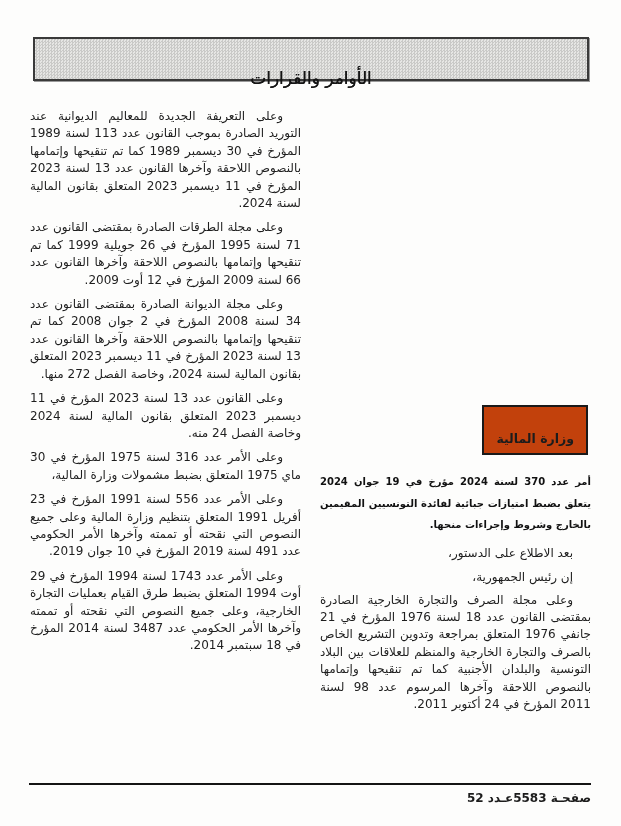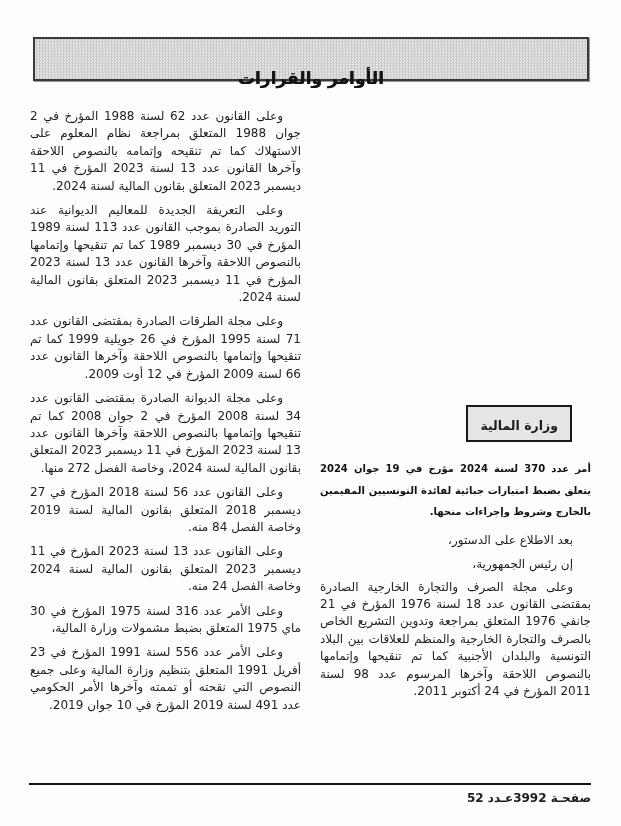--- a/index.html
+++ b/index.html
@@ -16,21 +16,21 @@
   .banner {
     position: absolute; top: 37px; left: 33px; width: 556px; height: 44px;
     border: 2px solid #3a3a3a;
     box-shadow: 1px 1px 0 #9a9a9a;
     background-color: #e2e2e0;
     background-image: conic-gradient(#c9c9c7 25%, #e6e6e4 0 50%, #c9c9c7 0 75%, #e6e6e4 0);
     background-size: 3px 3px;
     display: flex; align-items: center; justify-content: center;
   }
   .banner-text {
-    font-weight: bold; font-size: 17px; letter-spacing: 1px; color: #141414;
+    font-weight: normal; font-size: 17px; letter-spacing: 1px; color: #141414;
     text-shadow: 0 0 0.5px #141414;
     margin-top: 37px;
   }
 
   
   .columns {
     position: absolute; top: 108px; right: 30px; left: 29px;
     display: flex; gap: 19px; align-items: flex-start;
   }
   .col { width: 271px; }
@@ -40,24 +40,24 @@
     text-align: justify; text-align-last: right;
     text-indent: 18px;
     margin-bottom: 7px;
     color: #1e1e1e;
   }
 
   
   .col-right { padding-top: 297px; }
   .ministry-box {
     display: inline-block;
-    margin-right: 19px; margin-bottom: 16px;
+    margin-right: 3px; margin-bottom: 16px;
     border: 2px solid #1a1a1a;
-    padding: 8px 12px 6px;
-    background: #e5e5e5;
+    padding: 21px 12px 6px;
+    background: #c2410c;
   }
   .ministry-box span { font-weight: bold; font-size: 12.5px; }
   p.decree-title {
     font-weight: bold; font-size: 10px; line-height: 21.5px;
     text-align: justify; text-align-last: right;
     margin-bottom: 8px; color: #111;
   }
   p.salutation {
     font-size: 12px; line-height: 19px;
     text-indent: 18px; margin-bottom: 5px;
@@ -90,31 +90,30 @@
       <div class="ministry-box">
         <span>وزارة المالية</span>
       </div>
       <p class="decree-title">أمر عدد 370 لسنة 2024 مؤرخ في 19 جوان 2024 يتعلق بضبط امتيازات جبائية لفائدة التونسيين المقيمين بالخارج وشروط وإجراءات منحها.</p>
       <p class="salutation">بعد الاطلاع على الدستور،</p>
       <p class="salutation">إن رئيس الجمهورية،</p>
       <p class="body-par">وعلى مجلة الصرف والتجارة الخارجية الصادرة بمقتضى القانون عدد 18 لسنة 1976 المؤرخ في 21 جانفي 1976 المتعلق بمراجعة وتدوين التشريع الخاص بالصرف والتجارة الخارجية والمنظم للعلاقات بين البلاد التونسية والبلدان الأجنبية كما تم تنقيحها وإتمامها بالنصوص اللاحقة وآخرها المرسوم عدد 98 لسنة 2011 المؤرخ في 24 أكتوبر 2011.</p>
     </div>
 
     <div class="col col-left">
-      <p class="body-par">وعلى القانون عدد 62 لسنة 1988 المؤرخ في 2 جوان 1988 المتعلق بمراجعة نظام المعلوم على الاستهلاك كما تم تنقيحه وإتمامه بالنصوص اللاحقة وآخرها القانون عدد 13 لسنة 2023 المؤرخ في 11 ديسمبر 2023 المتعلق بقانون المالية لسنة 2024.</p>
       <p class="body-par">وعلى التعريفة الجديدة للمعاليم الديوانية عند التوريد الصادرة بموجب القانون عدد 113 لسنة 1989 المؤرخ في 30 ديسمبر 1989 كما تم تنقيحها وإتمامها بالنصوص اللاحقة وآخرها القانون عدد 13 لسنة 2023 المؤرخ في 11 ديسمبر 2023 المتعلق بقانون المالية لسنة 2024.</p>
       <p class="body-par">وعلى مجلة الطرقات الصادرة بمقتضى القانون عدد 71 لسنة 1995 المؤرخ في 26 جويلية 1999 كما تم تنقيحها وإتمامها بالنصوص اللاحقة وآخرها القانون عدد 66 لسنة 2009 المؤرخ في 12 أوت 2009.</p>
       <p class="body-par">وعلى مجلة الديوانة الصادرة بمقتضى القانون عدد 34 لسنة 2008 المؤرخ في 2 جوان 2008 كما تم تنقيحها وإتمامها بالنصوص اللاحقة وآخرها القانون عدد 13 لسنة 2023 المؤرخ في 11 ديسمبر 2023 المتعلق بقانون المالية لسنة 2024، وخاصة الفصل 272 منها.</p>
-      <p class="body-par">وعلى القانون عدد 56 لسنة 2018 المؤرخ في 27 ديسمبر 2018 المتعلق بقانون المالية لسنة 2019 وخاصة الفصل 84 منه.</p>
       <p class="body-par">وعلى القانون عدد 13 لسنة 2023 المؤرخ في 11 ديسمبر 2023 المتعلق بقانون المالية لسنة 2024 وخاصة الفصل 24 منه.</p>
       <p class="body-par">وعلى الأمر عدد 316 لسنة 1975 المؤرخ في 30 ماي 1975 المتعلق بضبط مشمولات وزارة المالية،</p>
       <p class="body-par">وعلى الأمر عدد 556 لسنة 1991 المؤرخ في 23 أفريل 1991 المتعلق بتنظيم وزارة المالية وعلى جميع النصوص التي نقحته أو تممته وآخرها الأمر الحكومي عدد 491 لسنة 2019 المؤرخ في 10 جوان 2019.</p>
+      <p class="body-par">وعلى الأمر عدد 1743 لسنة 1994 المؤرخ في 29 أوت 1994 المتعلق بضبط طرق القيام بعمليات التجارة الخارجية، وعلى جميع النصوص التي نقحته أو تممته وآخرها الأمر الحكومي عدد 3487 لسنة 2014 المؤرخ في 18 سبتمبر 2014.</p>
     </div>
 
   </div>
 
   <div class="footer-rule"></div>
   <div class="footer">
-    <span class="f-side">صفحـة 3992</span>
+    <span class="f-side">صفحـة 5583</span>
     <span class="f-side">عـدد 52</span>
   </div>
 
 </div>
 
 </body></html>

